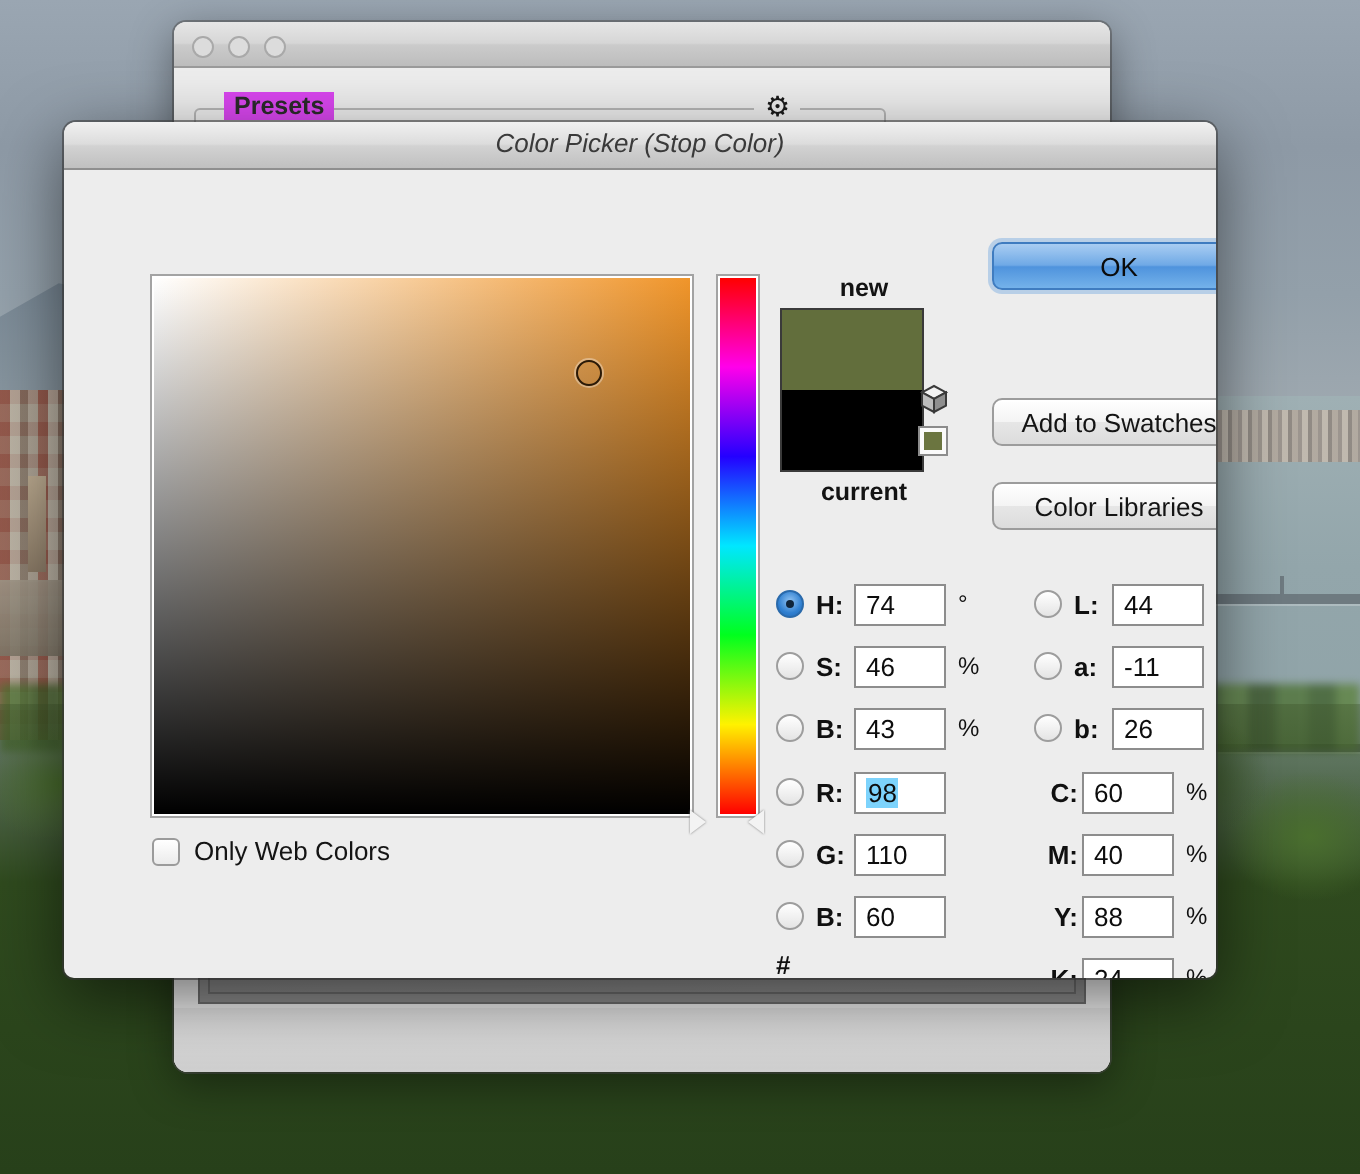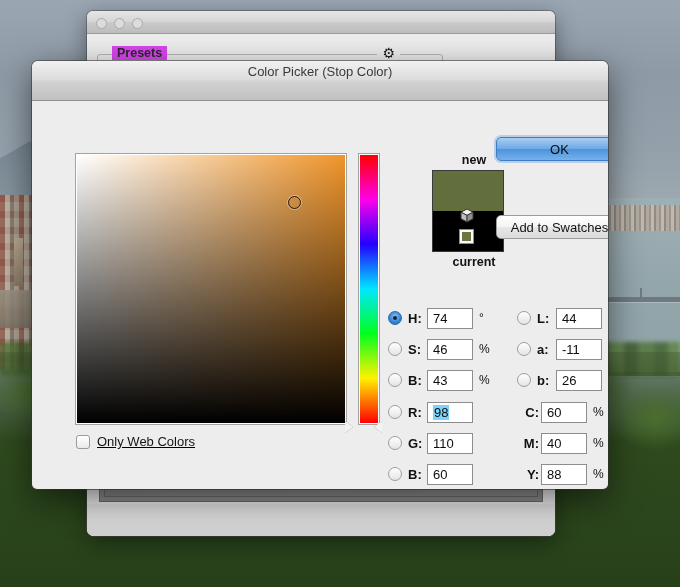--- a/index.html
+++ b/index.html
@@ -208,24 +208,25 @@
   #color-picker {
     position: absolute;
     left: 32px; top: 61px;
     width: 576px; height: 428px;
     border-radius: 6px 6px 5px 5px;
     background: #ededed;
     box-shadow: 0 10px 34px rgba(0,0,0,.55), 0 0 0 1px rgba(70,70,70,.6);
     overflow: hidden;
   }
   #cp-titlebar {
-    height: 40px;
+    height: 24px;
     background: linear-gradient(to bottom, #f1f1f1 0%, #dcdcdc 48%, #d2d2d2 52%, #c0c0c0 100%);
     border-bottom: 1px solid #8f8f8f;
     position: relative;
+    font-style: italic;
   }
   #cp-title {
     position: absolute; left: 0; right: 0; top: 3px;
     text-align: center;
     font-size: 13px; color: #3a3a3a;
   }
   #cp-body { position: relative; height: 404px; }
 
   
   #sb-field-wrap {
@@ -274,31 +275,31 @@
     left: 342px; top: 320px;
     border-top: 6px solid transparent;
     border-bottom: 6px solid transparent;
     border-right: 8px solid #f3f3f3;
     filter: drop-shadow(0 0 .6px #7a7a7a);
   }
 
   
   #only-web-row {
     position: absolute; left: 44px; top: 333px;
-    display: flex; align-items: flex-end; gap: 7px; text-decoration: underline;
+    display: flex; align-items: flex-end; gap: 7px;
   }
   #only-web-box {
     width: 14px; height: 14px;
     border: 1px solid #9b9b9b; border-radius: 3px;
     background: linear-gradient(to bottom, #ffffff, #ebebeb);
   }
   #only-web-label { font-size: 13px; color: #141414; }
 
   
-  #swatch-block { position: absolute; left: 358px; top: 52px; width: 84px; margin-left: 42px; }
+  #swatch-block { position: absolute; left: 358px; top: 52px; width: 84px; }
   #label-new {
     text-align: center; font-size: 12.5px; font-weight: bold; color: #131313;
     margin-bottom: 3px;
   }
   #swatch-stack {
     width: 72px; height: 82px;
     border: 1px solid #3a3a3a;
   }
   #swatch-new { width: 100%; height: 50%; }
   #swatch-current { width: 100%; height: 50%; }
@@ -559,15 +560,16 @@
       <div class="fbox">24</div>
       <div class="unit">%</div>
     </div>
 
     <div id="hex-row">
       <div id="hex-hash">#</div>
     </div>
 
     <div class="cp-btn" id="btn-ok">OK</div>
     <div class="cp-btn" id="btn-swatches">Add to Swatches</div>
+    <div class="cp-btn" id="btn-libraries">Color Libraries</div>
 
   </div>
 </div>
 
 </body></html>

